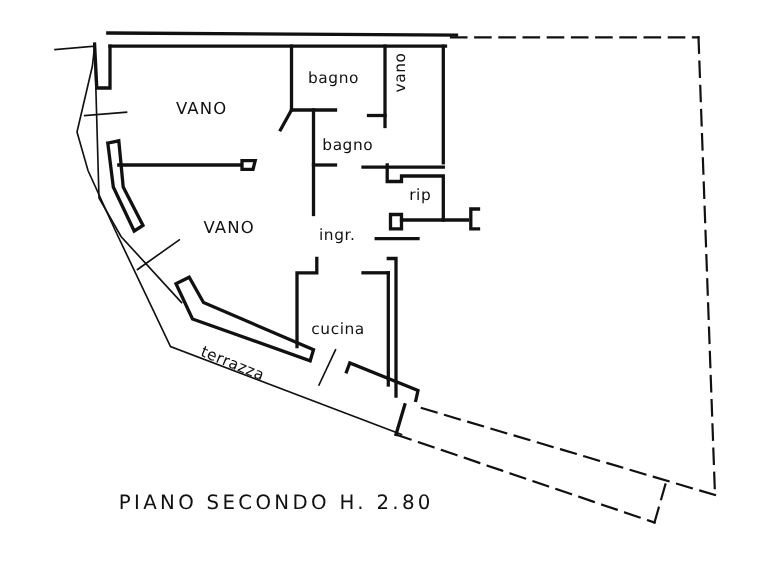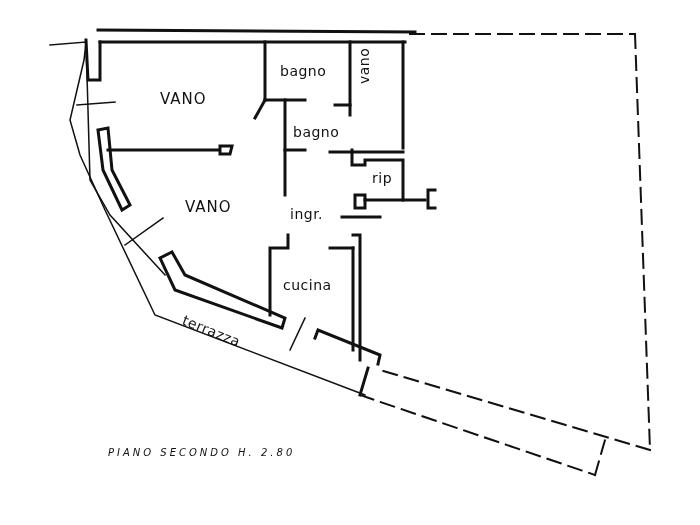--- a/index.html
+++ b/index.html
@@ -1,21 +1,21 @@
 <!DOCTYPE html>
 <html><head>
 <meta charset="utf-8">
 <style>
   html, body { margin: 0; padding: 0; background: #ffffff; }
   body { width: 700px; height: 525px; position: relative; overflow: hidden; font-family: "DejaVu Sans Mono", monospace; }
   svg { position: absolute; left: 0; top: 0; }
   .lbl { position: absolute; color: #111; font-family: "DejaVu Sans", sans-serif; white-space: nowrap; }
   .caps { font-size: 15px; letter-spacing: 1px; }
   .small { font-size: 14px; letter-spacing: 0.5px; }
-  .caption { font-size: 10px; letter-spacing: 3px; font-style: italic; }
+  .caption { font-size: 18px; letter-spacing: 3px; }
 </style>
 </head>
 <body>
 
 <svg width="700" height="525" viewBox="0 0 700 525">
   <g stroke="#111" fill="none" stroke-linecap="square">
 
     <g stroke-width="3">
       <line x1="98" y1="30" x2="415" y2="32"></line>
       <line x1="100" y1="42" x2="405" y2="42"></line>
@@ -73,15 +73,15 @@
   </g>
 </svg>
 
 <div class="lbl caps" style="left:160px;top:90px">VANO</div>
 <div class="lbl caps" style="left:185px;top:198px">VANO</div>
 <div class="lbl small" style="left:280px;top:63px">bagno</div>
 <div class="lbl small" style="left:356px;top:84px;transform:rotate(-90deg);transform-origin:left top">vano</div>
 <div class="lbl small" style="left:293px;top:124px">bagno</div>
 <div class="lbl small" style="left:372px;top:170px">rip</div>
 <div class="lbl small" style="left:290px;top:206px">ingr.</div>
-<div class="lbl small" style="left:283px;top:277px">cucina</div>
+<div class="lbl small" style="left:283px;top:292px">cucina</div>
 <div class="lbl small" style="left:186px;top:312px;transform:rotate(22deg);transform-origin:left top">terrazza</div>
 <div class="lbl caption" style="left:108px;top:447px">PIANO  SECONDO  H. 2.80</div>
 
 </body></html>

